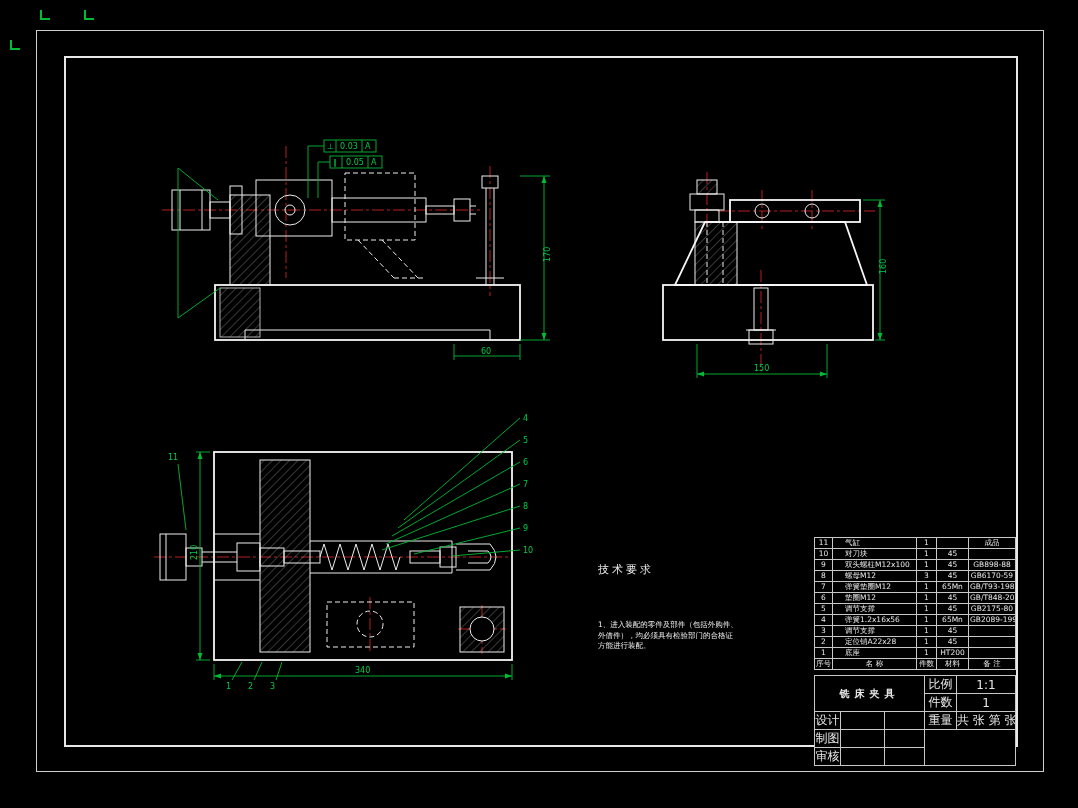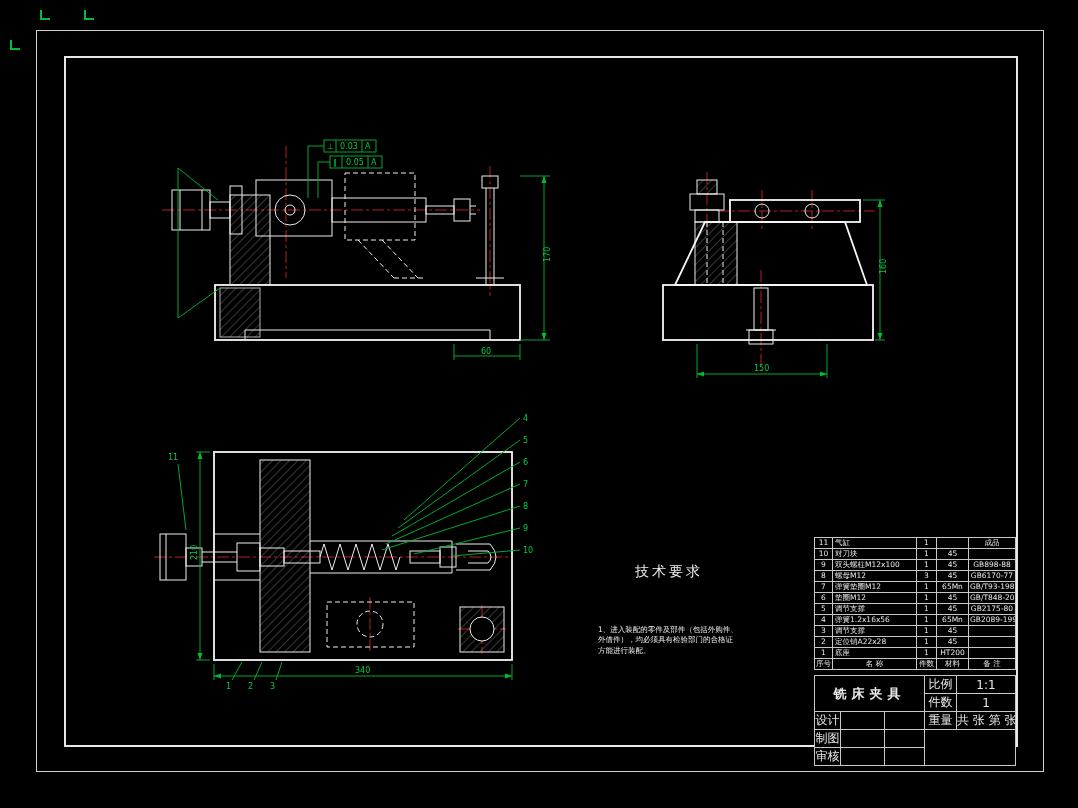--- a/index.html
+++ b/index.html
@@ -17,28 +17,28 @@
   .v-plan  { left:152px; top:402px; }
   .view .w  { stroke:#ededed; stroke-width:1; fill:none; }
   .view .wt { stroke:#f5f5f5; stroke-width:1.8; fill:none; }
   .view .dash { stroke-dasharray:5 3; }
   .view .cl { stroke:#cc2222; stroke-width:0.9; fill:none; stroke-dasharray:12 3 3 3; }
   .view .g  { stroke:#00bb33; stroke-width:0.9; fill:none; }
   .view .gf { fill:#00bb33; stroke:none; }
   .view text { font-family:"DejaVu Sans",sans-serif; }
   .view .gt { fill:#00cc44; font-size:8px; stroke:none; }
   .tech { position:absolute; left:598px; top:562px; width:142px; font-size:7.5px; line-height:1.4; color:#ececec; }
-  .tech-title { text-align:center; font-size:14px; letter-spacing:3px; margin-bottom:3px; }
+  .tech-title { text-align:left; font-size:11px; letter-spacing:3px; margin-bottom:3px; }
   .tech-item { margin-bottom:1px;margin-top:43px; }
   table.parts { position:absolute; left:814px; top:537px; width:201px; border-collapse:collapse; table-layout:fixed; background:#000; }
   table.parts td { border:1px solid #c8c8c8; font-size:7.5px; color:#e8e8e8; height:10.5px; line-height:10px; padding:0 1px; text-align:center; white-space:nowrap; overflow:hidden; }
-  table.parts td.nm { text-align:left; padding-left:2px; }
+  table.parts td.nm { text-align:left; padding-left:12px; }
   table.tb { position:absolute; left:814px; top:675px; width:201px; height:70px; border-collapse:collapse; table-layout:fixed; background:#000; }
   table.tb td { border:1px solid #c8c8c8; font-size:12px; color:#e8e8e8; text-align:center; padding:0; white-space:nowrap; overflow:hidden; }
-  table.tb td.big { font-size:13px; font-weight:bold; letter-spacing:5px; }
+  table.tb td.big { font-size:10px; font-weight:bold; letter-spacing:5px; }
 </style>
 </head>
 <body>
 
 <div class="sheet">
 
   <div class="mark" style="left:40px; top:10px;"></div>
   <div class="mark" style="left:84px; top:10px;"></div>
   <div class="mark" style="left:10px; top:40px;"></div>
 
@@ -311,21 +311,21 @@
         <td class="nm">双头螺柱M12x100</td>
         <td>1</td>
         <td>45</td>
         <td>GB898-88</td>
       </tr>
       <tr>
         <td>8</td>
         <td class="nm">螺母M12</td>
         <td>3</td>
         <td>45</td>
-        <td>GB6170-77</td>
+        <td>GB6170-59</td>
       </tr>
       <tr>
         <td>7</td>
         <td class="nm">弹簧垫圈M12</td>
         <td>1</td>
         <td>65Mn</td>
         <td>GB/T93-1987</td>
       </tr>
       <tr>
         <td>6</td>

